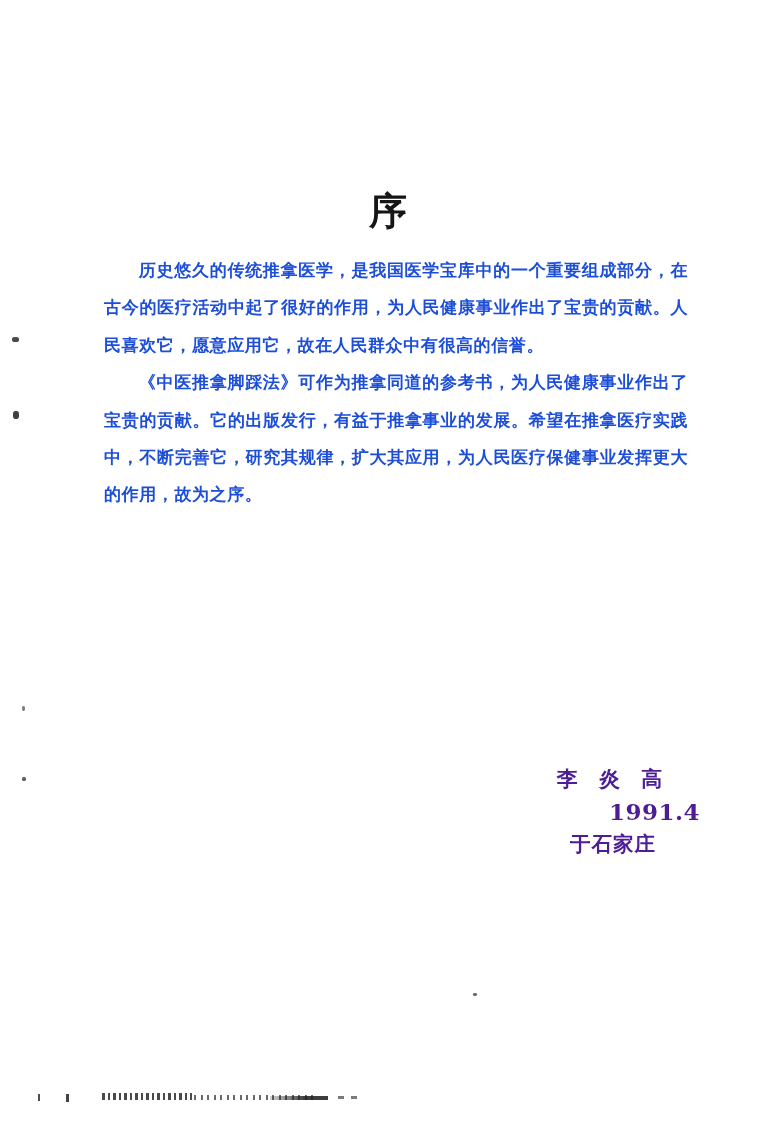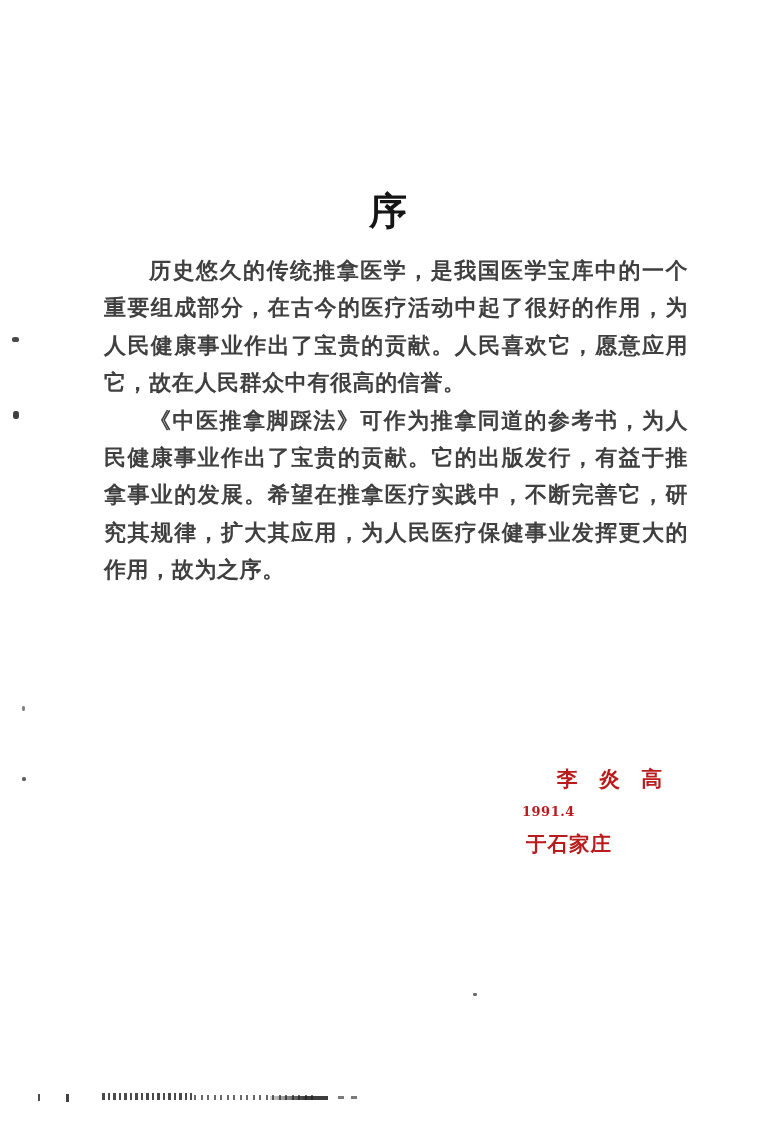--- a/index.html
+++ b/index.html
@@ -33,57 +33,57 @@
 
   
   .body-block {
     position: absolute;
     left: 104px;
     top: 252px;
     width: 584px;
   }
   .para {
     margin: 0;
-    font-size: 22px;
+    font-size: 17px;
     line-height: 37.4px;
     text-align: justify;
     text-align-last: left;
     text-justify: inter-ideograph;
     letter-spacing: 0.6px;
     text-indent: 2.05em;
-    color: #404040;
+    color: #1d4ed8;
     font-weight: 600;
   }
 
   
   .signature {
     position: absolute;
     left: 430px;
     top: 762px;
     width: 270px;
     font-size: 20.5px;
     line-height: 33px;
-    color: #b91c1c;
+    color: #4c1d95;
     font-weight: 600;
   }
   .sig-name {
     text-align: center;
     letter-spacing: 7px;
     padding-left: 96px;
     font-size: 21px;
   }
   .sig-date {
-    text-align: left;
+    text-align: right;
     padding-left: 92px;
-    font-size: 13px;
+    font-size: 23px;
     letter-spacing: 0.5px;
     font-family: "DejaVu Serif", "Liberation Serif", serif;
   }
   .sig-place {
-    text-align: left;
+    text-align: center;
     padding-left: 96px;
     letter-spacing: 1px;
   }
 
   
   .speck {
     position: absolute;
     background: #2a2a2a;
     border-radius: 40%;
   }

